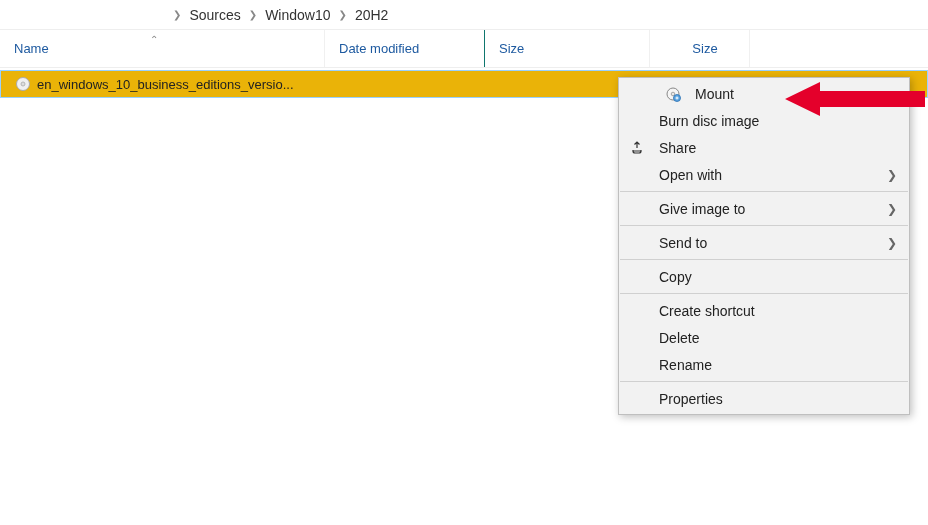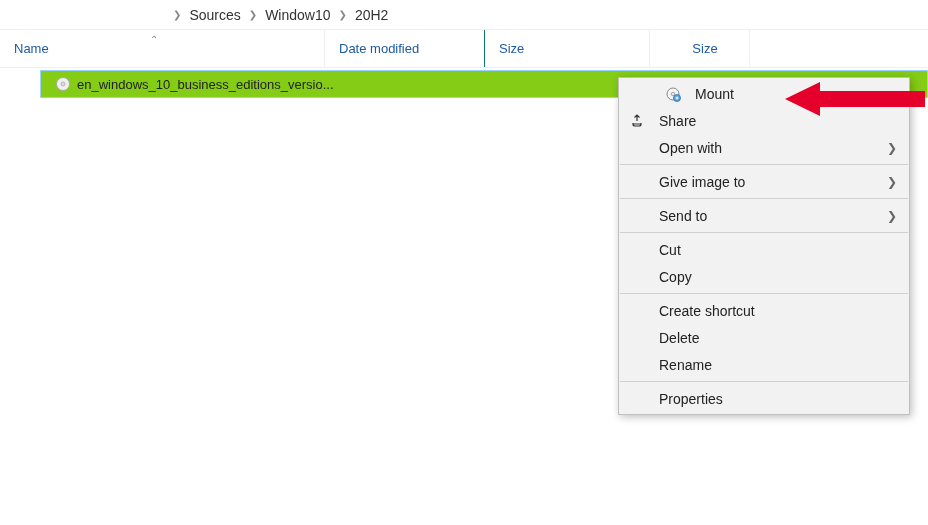--- a/index.html
+++ b/index.html
@@ -56,26 +56,25 @@
       position: absolute;
       left: 150px;
       top: 34px;
       font-size: 10px;
       color: #888;
     }
     .file-row {
       display: flex;
       align-items: center;
       height: 28px;
-      background: #84cc16;
+      background: #eab308;
       border: 1px solid #99d1ff;
       margin-top: 2px;
       font-size: 13px;
       color: #222;
-      margin-left: 40px;
     }
     .file-row .cell { padding-left: 14px; }
     .cell-name { width: 323px; display: flex; align-items: center; gap: 6px; overflow: hidden; white-space: nowrap; }
     .cell-date { width: 160px; color: #444; }
     .cell-type { width: 165px; color: #444; }
     .cell-size { width: 100px; }
     .file-icon {
       width: 16px;
       height: 16px;
       flex-shrink: 0;
@@ -173,20 +172,23 @@
       <svg viewBox="0 0 16 16" width="16" height="16">
         <circle cx="8" cy="8" r="6" fill="#f5f5f5" stroke="#888" stroke-width="1"></circle>
         <circle cx="8" cy="8" r="1.8" fill="#e8e8e8" stroke="#888" stroke-width="0.7"></circle>
         <circle cx="12" cy="12" r="3.5" fill="#5aa3e0" stroke="#2a6fb0" stroke-width="0.8"></circle>
         <path d="M10.5 12 h3 M12 10.5 v3" stroke="#fff" stroke-width="1"></path>
       </svg>
     </span>
     <span>Mount</span>
   </div>
   <div class="menu-item">
+      <span>Burn disc image</span>
+    </div>
+  <div class="menu-item">
     <span class="menu-icon">
       <svg viewBox="0 0 16 16" width="16" height="16">
         <path d="M4 10 v1 h8 v-1 M4 11 q0 2 2 2 h4 q2 0 2 -2" fill="none" stroke="#333" stroke-width="1.2"></path>
         <path d="M8 2 v6 M5.5 4.5 L8 2 L10.5 4.5" fill="none" stroke="#333" stroke-width="1.2"></path>
       </svg>
     </span>
     <span>Share</span>
   </div>
   <div class="menu-item">
     <span>Open with</span>
@@ -197,23 +199,20 @@
     <span>Give image to</span>
     <span class="menu-arrow">❯</span>
   </div>
   <div class="menu-sep"></div>
   <div class="menu-item">
     <span>Send to</span>
     <span class="menu-arrow">❯</span>
   </div>
   <div class="menu-sep"></div>
   <div class="menu-item">
-      <span>Cut</span>
-    </div>
-  <div class="menu-item">
       <span>Copy</span>
     </div>
   <div class="menu-sep"></div>
   <div class="menu-item">
       <span>Create shortcut</span>
     </div>
   <div class="menu-item">
       <span>Delete</span>
     </div>
   <div class="menu-item">

